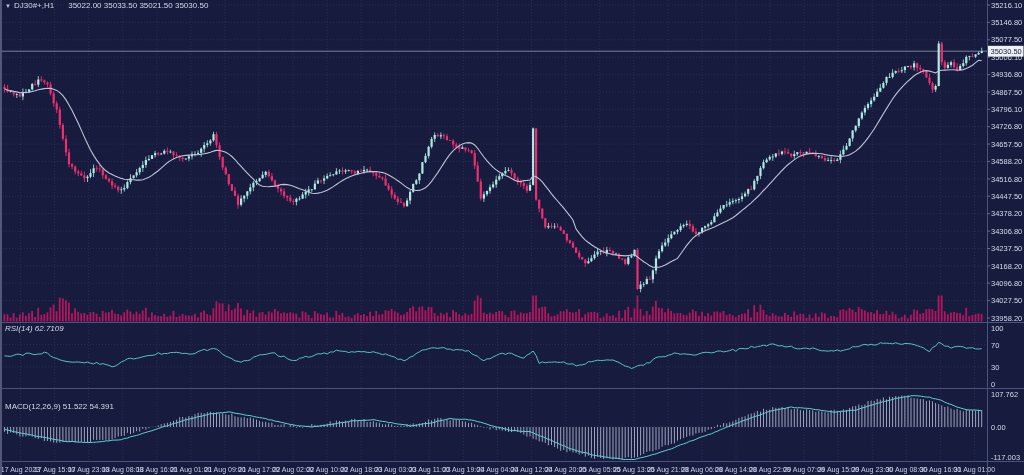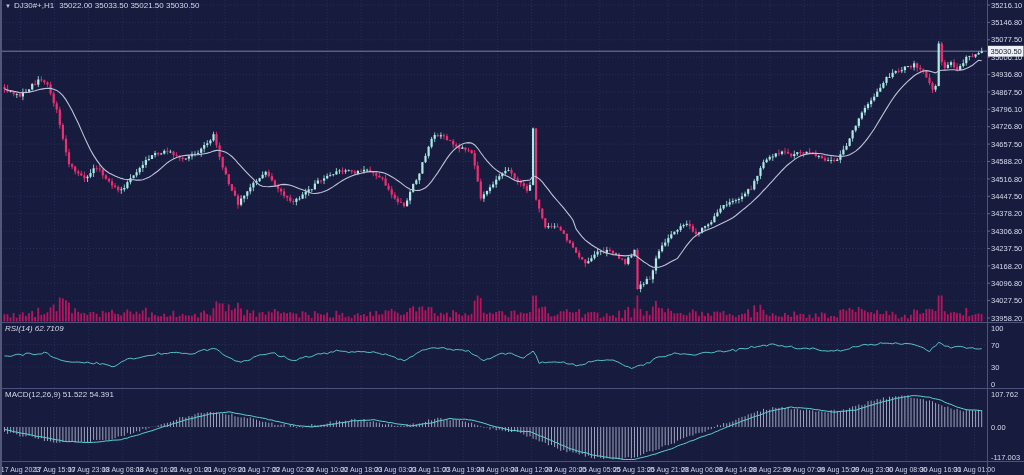--- a/index.html
+++ b/index.html
@@ -8,23 +8,23 @@
   .chart:before{content:"";position:absolute;left:0;top:0;width:2px;height:475px;background:#515878;z-index:5;}
   svg{position:absolute;left:0;top:0;}
   svg text{font-family:"Liberation Sans",sans-serif;}
   .grid{stroke:#2e3563;stroke-dasharray:1 2;stroke-width:0.7;}
   .sep{stroke:#4a527e;stroke-width:1;}
   .axt{font-size:7.5px;fill:#d6daee;}
   .tlb{font-size:7px;fill:#ccd1e6;}
   .overlay{position:absolute;font-size:8px;color:#d3d8ea;white-space:nowrap;z-index:6;letter-spacing:0;}
   .title{left:5px;top:1px;}
   .title .tri{font-size:6px;color:#b8bdd4;margin-right:3px;}
-  .title .ohlc{margin-left:5px;}
+  .title .ohlc{margin-left:14px;}
   .rsi-label{left:5px;top:324px;font-style:italic;}
-  .macd-label{left:5px;top:390px;}
+  .macd-label{left:5px;top:402px;}
 </style>
 </head>
 <body>
 
 <div class="chart">
   <svg id="chart-svg" width="1024" height="475">
       <g>
         <line class="grid" x1="20.5" y1="0" x2="20.5" y2="461"></line>
         <line class="grid" x1="54.6" y1="0" x2="54.6" y2="461"></line>
         <line class="grid" x1="88.6" y1="0" x2="88.6" y2="461"></line>

